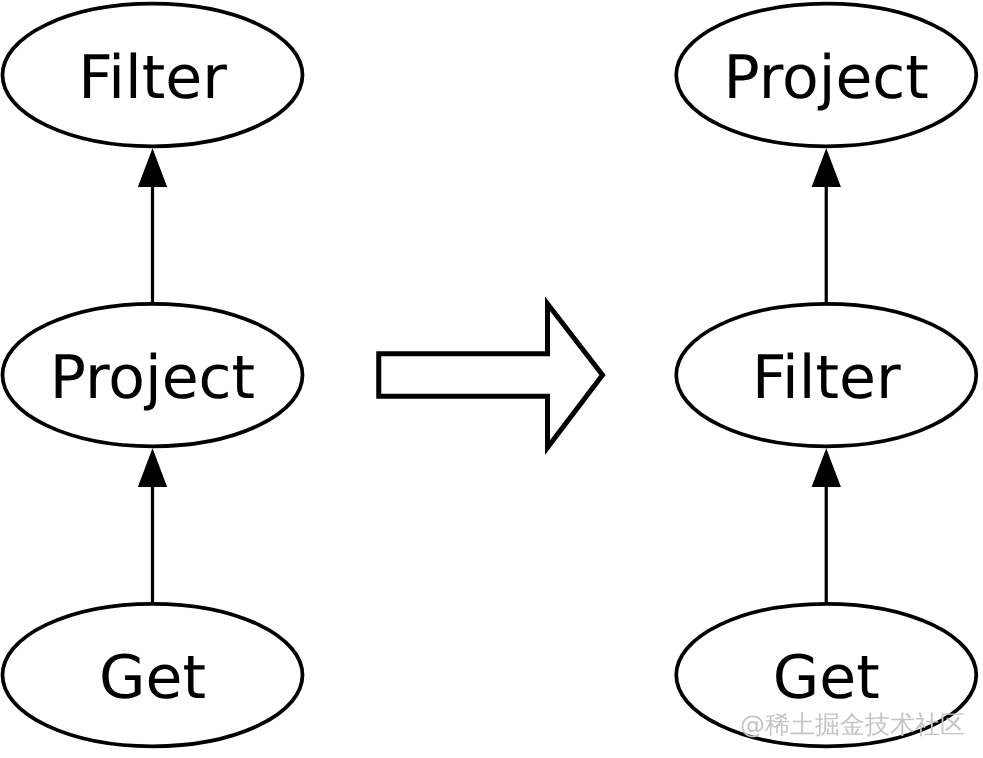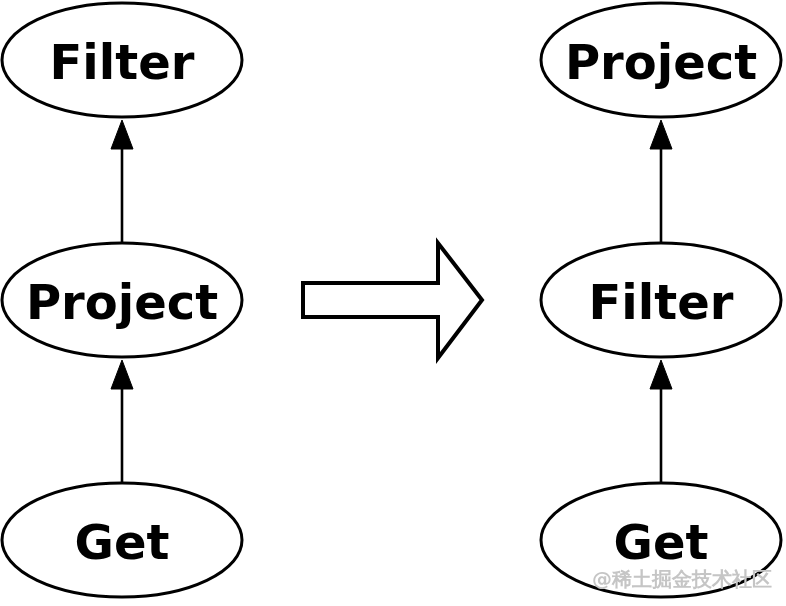--- a/index.html
+++ b/index.html
@@ -7,21 +7,20 @@
     padding: 0;
     background: #ffffff;
   }
   .canvas {
     position: relative;
     width: 786px;
     height: 606px;
     background: #ffffff;
     overflow: hidden;
     font-family: "DejaVu Sans", "Liberation Sans", sans-serif;
-    font-weight: bold;
   }
   svg { display: block; }
   .node-ellipse {
     fill: #ffffff;
     stroke: #000000;
     stroke-width: 3;
   }
   .node-label {
     fill: #000000;
     font-size: 48px;

